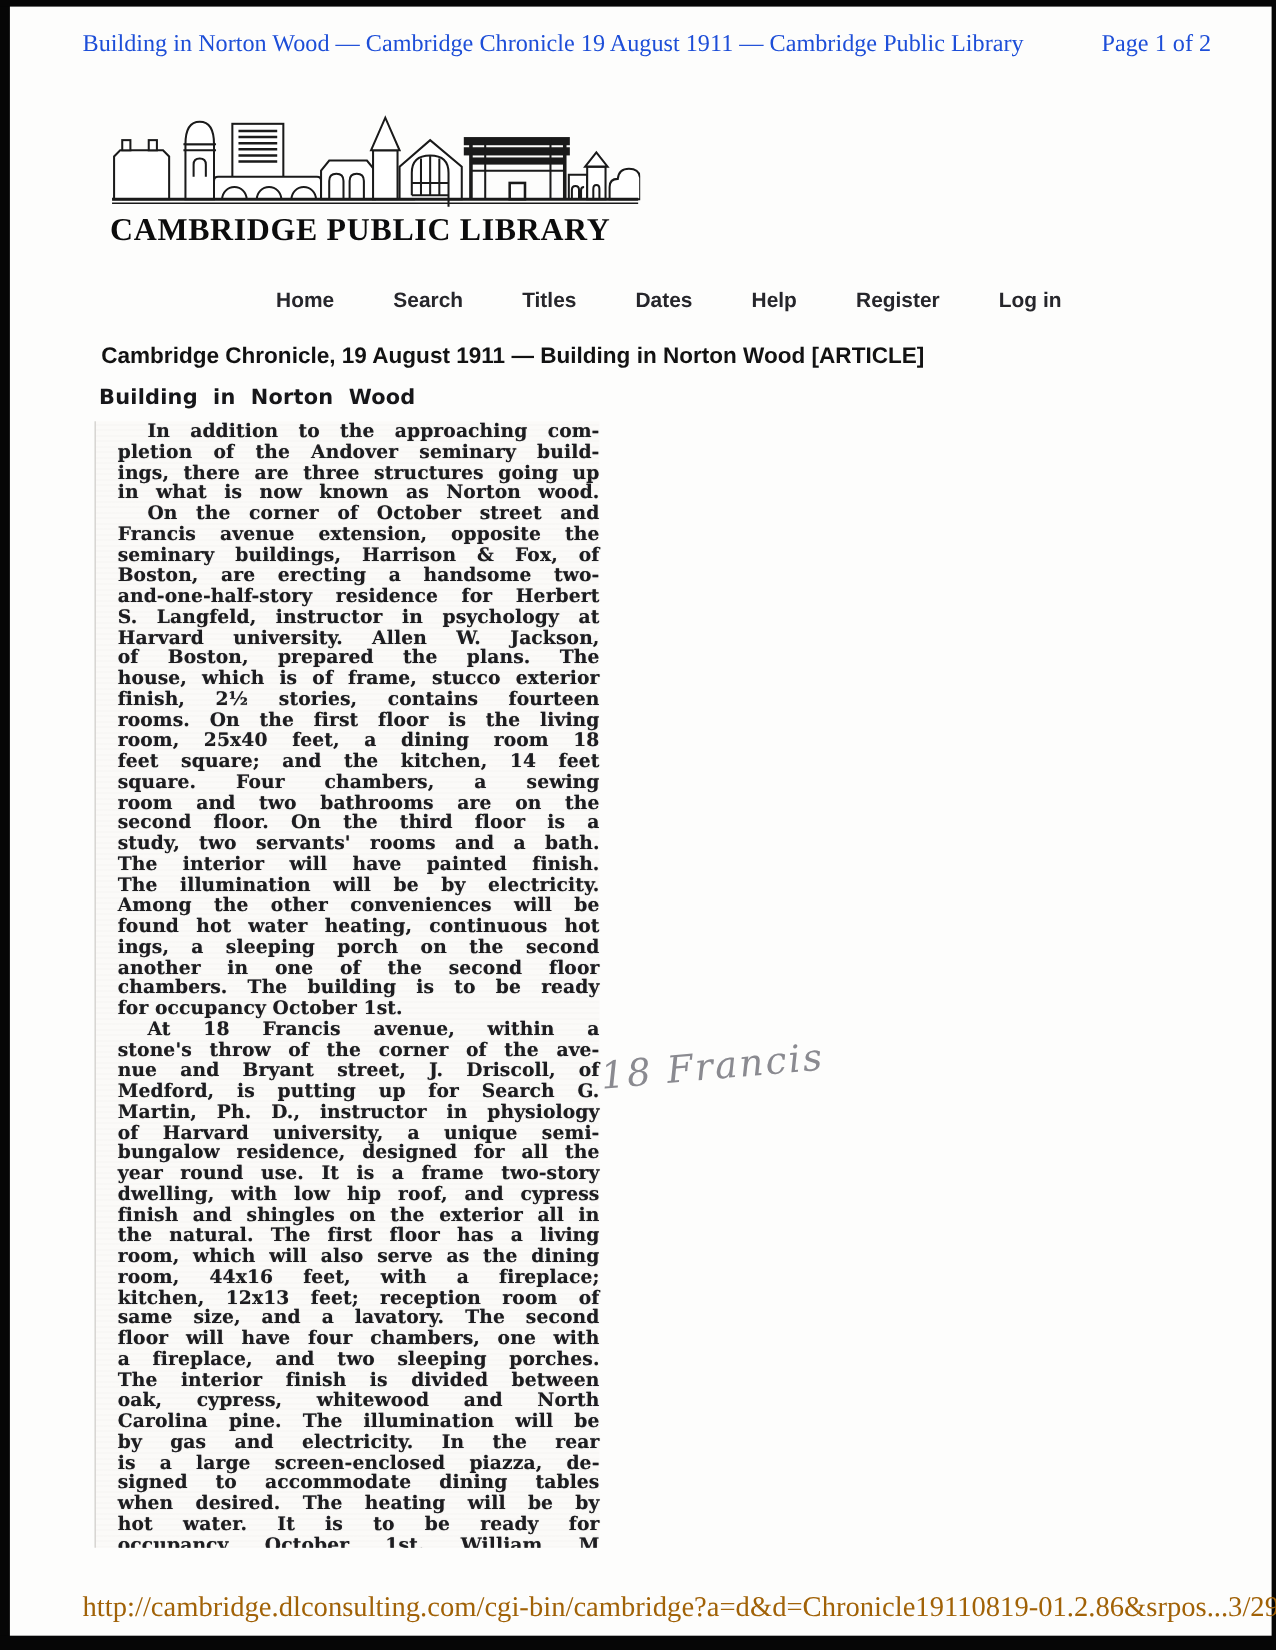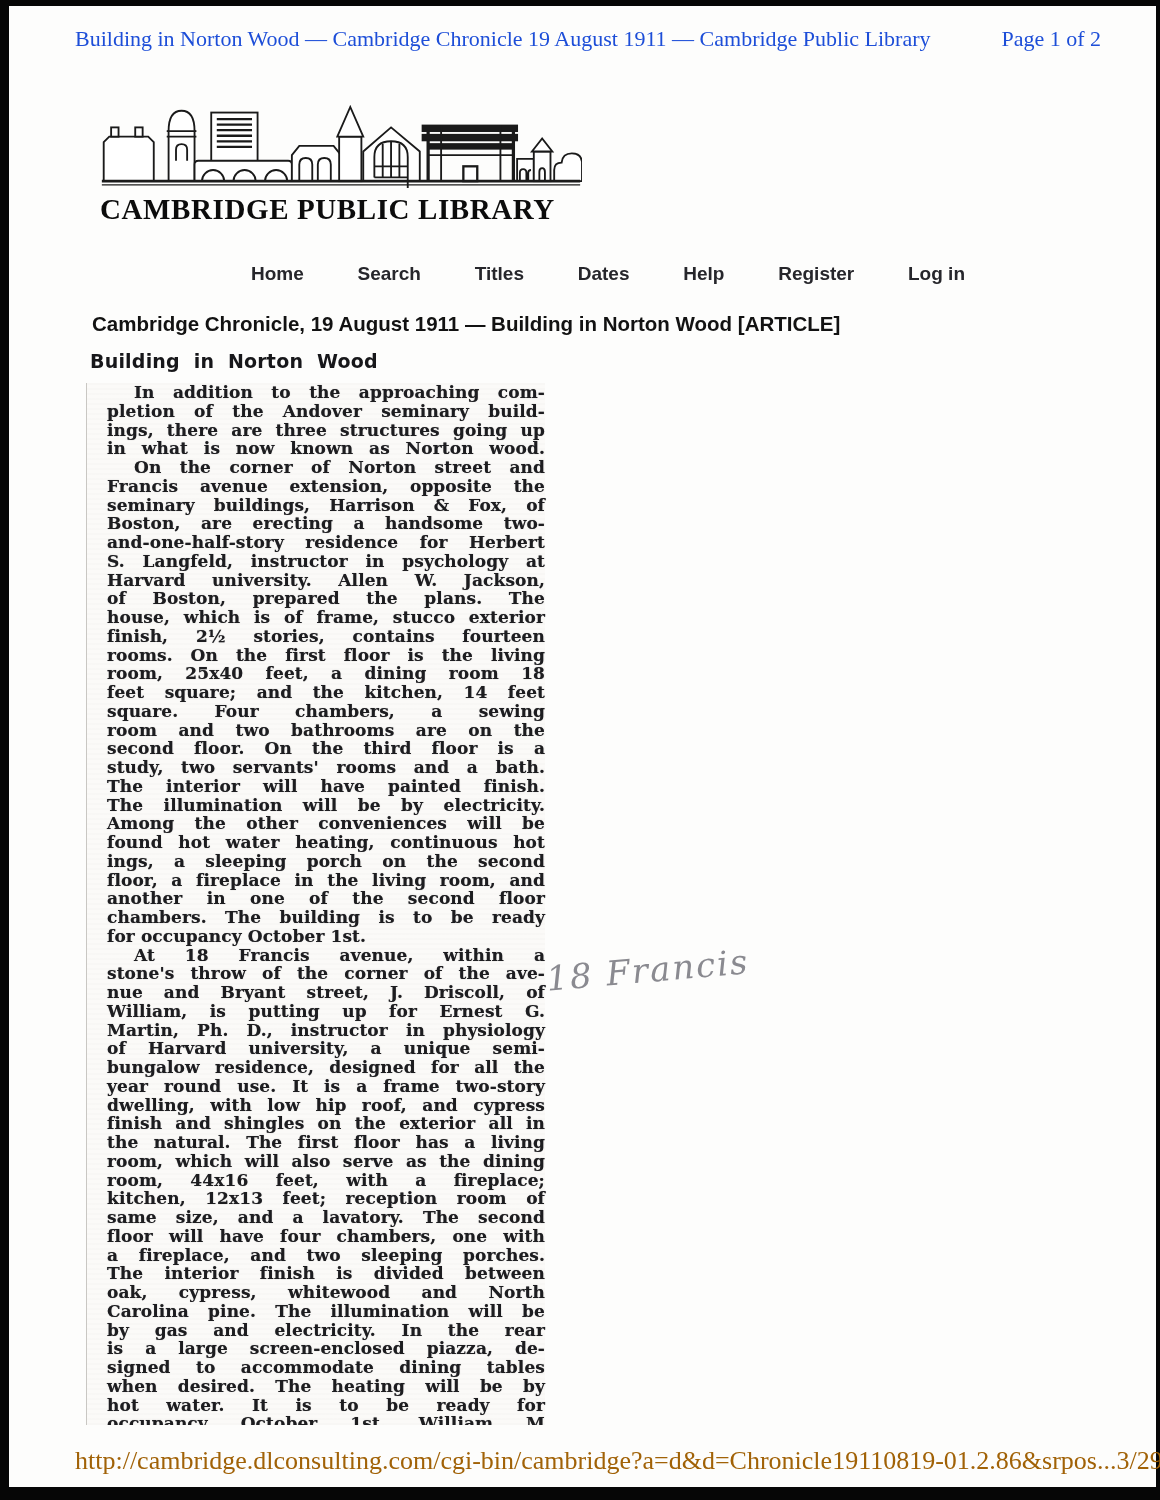--- a/index.html
+++ b/index.html
@@ -119,21 +119,21 @@
 
 <div class="article-title">Cambridge Chronicle, 19 August 1911 — Building in Norton Wood [ARTICLE]</div>
 
 <div class="headline">Building in Norton Wood</div>
 
 <div class="column">
     <div class="tl ind">In addition to the approaching com-</div>
     <div class="tl">pletion of the Andover seminary build-</div>
     <div class="tl">ings, there are three structures going up</div>
     <div class="tl">in what is now known as Norton wood.</div>
-    <div class="tl ind">On the corner of Norton street and</div>
+    <div class="tl ind">On the corner of October street and</div>
     <div class="tl">Francis avenue extension, opposite the</div>
     <div class="tl">seminary buildings, Harrison &amp; Fox, of</div>
     <div class="tl">Boston, are erecting a handsome two-</div>
     <div class="tl">and-one-half-story residence for Herbert</div>
     <div class="tl">S. Langfeld, instructor in psychology at</div>
     <div class="tl">Harvard university. Allen W. Jackson,</div>
     <div class="tl">of Boston, prepared the plans. The</div>
     <div class="tl">house, which is of frame, stucco exterior</div>
     <div class="tl">finish, 2½ stories, contains fourteen</div>
     <div class="tl">rooms. On the first floor is the living</div>
@@ -141,28 +141,27 @@
     <div class="tl">feet square; and the kitchen, 14 feet</div>
     <div class="tl">square. Four chambers, a sewing</div>
     <div class="tl">room and two bathrooms are on the</div>
     <div class="tl">second floor. On the third floor is a</div>
     <div class="tl">study, two servants' rooms and a bath.</div>
     <div class="tl">The interior will have painted finish.</div>
     <div class="tl">The illumination will be by electricity.</div>
     <div class="tl">Among the other conveniences will be</div>
     <div class="tl">found hot water heating, continuous hot</div>
     <div class="tl">ings, a sleeping porch on the second</div>
-    <div class="tl">floor, a fireplace in the living room, and</div>
     <div class="tl">another in one of the second floor</div>
     <div class="tl">chambers. The building is to be ready</div>
     <div class="tl short">for occupancy October 1st.</div>
     <div class="tl ind">At 18 Francis avenue, within a</div>
     <div class="tl">stone's throw of the corner of the ave-</div>
     <div class="tl">nue and Bryant street, J. Driscoll, of</div>
-    <div class="tl">William, is putting up for Ernest G.</div>
+    <div class="tl">Medford, is putting up for Search G.</div>
     <div class="tl">Martin, Ph. D., instructor in physiology</div>
     <div class="tl">of Harvard university, a unique semi-</div>
     <div class="tl">bungalow residence, designed for all the</div>
     <div class="tl">year round use. It is a frame two-story</div>
     <div class="tl">dwelling, with low hip roof, and cypress</div>
     <div class="tl">finish and shingles on the exterior all in</div>
     <div class="tl">the natural. The first floor has a living</div>
     <div class="tl">room, which will also serve as the dining</div>
     <div class="tl">room, 44x16 feet, with a fireplace;</div>
     <div class="tl">kitchen, 12x13 feet; reception room of</div>

